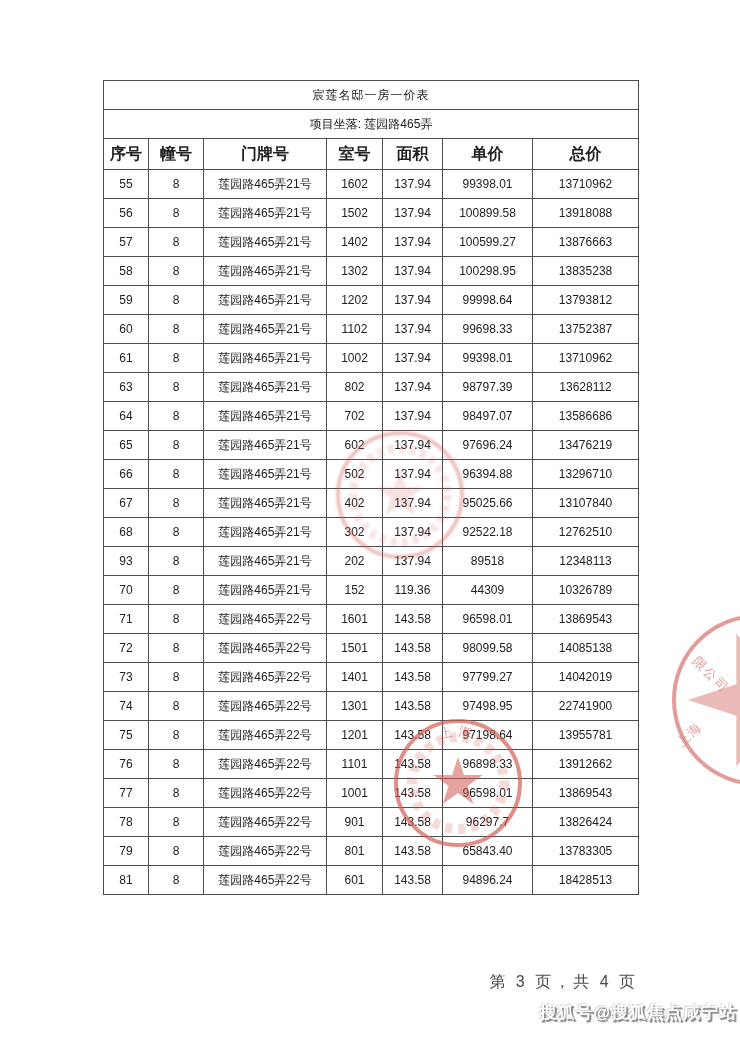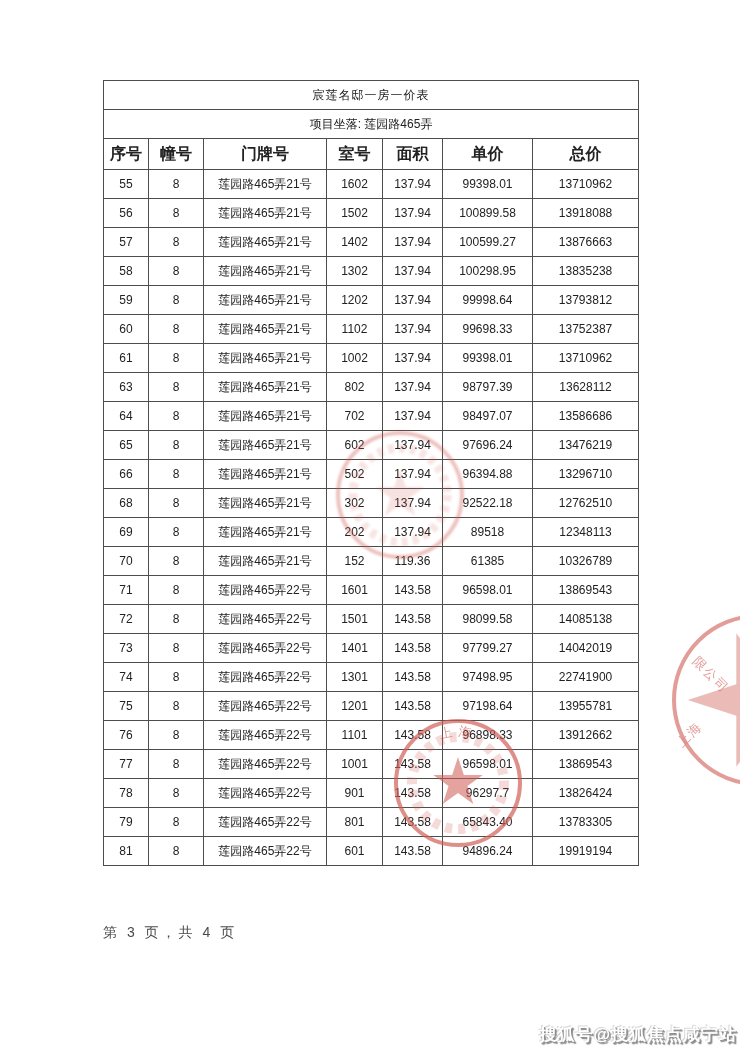--- a/index.html
+++ b/index.html
@@ -16,25 +16,25 @@
     border:1px solid #4d4d4d;
     text-align:center;vertical-align:middle;
     font-size:12px;font-weight:normal;color:#222;
     padding:0;height:28px;line-height:1;
     overflow:hidden;white-space:nowrap;
   }
   td.title-cell{font-size:16px;font-weight:bold;height:26px;letter-spacing:1px;}
   td.loc-cell{text-align:left;font-weight:bold;font-size:12.5px;height:23px;padding-left:5px;}
   tr.head-row th{font-weight:bold;font-size:16px;height:30px;}
   .footer-text{
-    position:absolute;left:103px;top:924px;width:535px;text-align:left;
-    font-size:14px;color:#4a4a4a;letter-spacing:3px;
+    position:absolute;left:103px;top:972px;width:535px;text-align:right;
+    font-size:16px;color:#4a4a4a;letter-spacing:3px;
   }
   .watermark{
-    position:absolute;right:3px;bottom:0;
+    position:absolute;right:3px;bottom:22px;
     font-size:17px;font-weight:bold;color:#ffffff;letter-spacing:1px;
     text-shadow:2px 2px 1px #8a8a8a,-1px -1px 0 #d8d8d8,1px 1px 0 #9a9a9a;
   }
   .stamp{position:absolute;pointer-events:none;}
   .stamp-mid{left:325px;top:420px;opacity:0.5;filter:blur(1px);}
   .stamp-low{left:383px;top:708px;opacity:0.8;filter:blur(0.4px);}
   .stamp-edge{left:668px;top:610px;opacity:0.75;filter:blur(0.6px);}
 </style>
 </head>
 <body>
@@ -161,44 +161,53 @@
         <tr>
           <td>66</td>
           <td>8</td>
           <td>莲园路465弄21号</td>
           <td>502</td>
           <td>137.94</td>
           <td>96394.88</td>
           <td>13296710</td>
         </tr>
         <tr>
+          <td>67</td>
+          <td>8</td>
+          <td>莲园路465弄21号</td>
+          <td>402</td>
+          <td>137.94</td>
+          <td>95025.66</td>
+          <td>13107840</td>
+        </tr>
+        <tr>
           <td>68</td>
           <td>8</td>
           <td>莲园路465弄21号</td>
           <td>302</td>
           <td>137.94</td>
           <td>92522.18</td>
           <td>12762510</td>
         </tr>
         <tr>
-          <td>69</td>
+          <td>93</td>
           <td>8</td>
           <td>莲园路465弄21号</td>
           <td>202</td>
           <td>137.94</td>
           <td>89518</td>
           <td>12348113</td>
         </tr>
         <tr>
           <td>70</td>
           <td>8</td>
           <td>莲园路465弄21号</td>
           <td>152</td>
           <td>119.36</td>
-          <td>61385</td>
+          <td>44309</td>
           <td>10326789</td>
         </tr>
         <tr>
           <td>71</td>
           <td>8</td>
           <td>莲园路465弄22号</td>
           <td>1601</td>
           <td>143.58</td>
           <td>96598.01</td>
           <td>13869543</td>
@@ -275,21 +284,21 @@
           <td>65843.40</td>
           <td>13783305</td>
         </tr>
         <tr>
           <td>81</td>
           <td>8</td>
           <td>莲园路465弄22号</td>
           <td>601</td>
           <td>143.58</td>
           <td>94896.24</td>
-          <td>19919194</td>
+          <td>18428513</td>
         </tr>
       </tbody>
   </table>
 
   <svg class="stamp stamp-mid" width="150" height="150" viewBox="0 0 150 150">
     <circle cx="75" cy="75" r="62" fill="none" stroke="#cf5b52" stroke-width="4" stroke-opacity="0.75"></circle>
     <circle cx="75" cy="75" r="47" fill="none" stroke="#cf5b52" stroke-width="9" stroke-dasharray="6 5" stroke-opacity="0.32"></circle>
     <polygon points="0,-26 5.84,-8.03 24.73,-8.03 9.45,3.07 15.28,21.03 0,9.93 -15.28,21.03 -9.45,3.07 -24.73,-8.03 -5.84,-8.03" transform="translate(75,75)" fill="#cf5b52" fill-opacity="0.35"></polygon>
   </svg>
 

